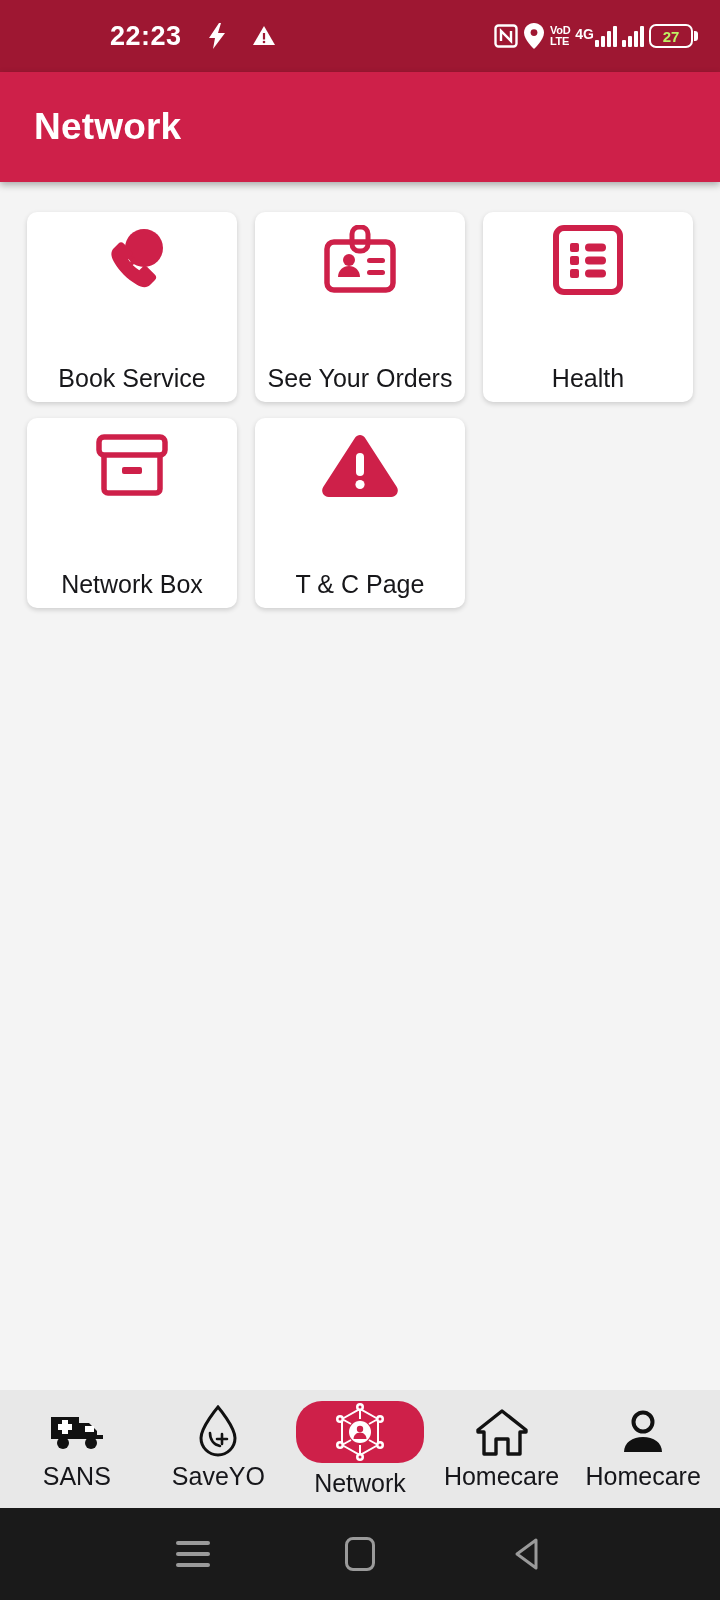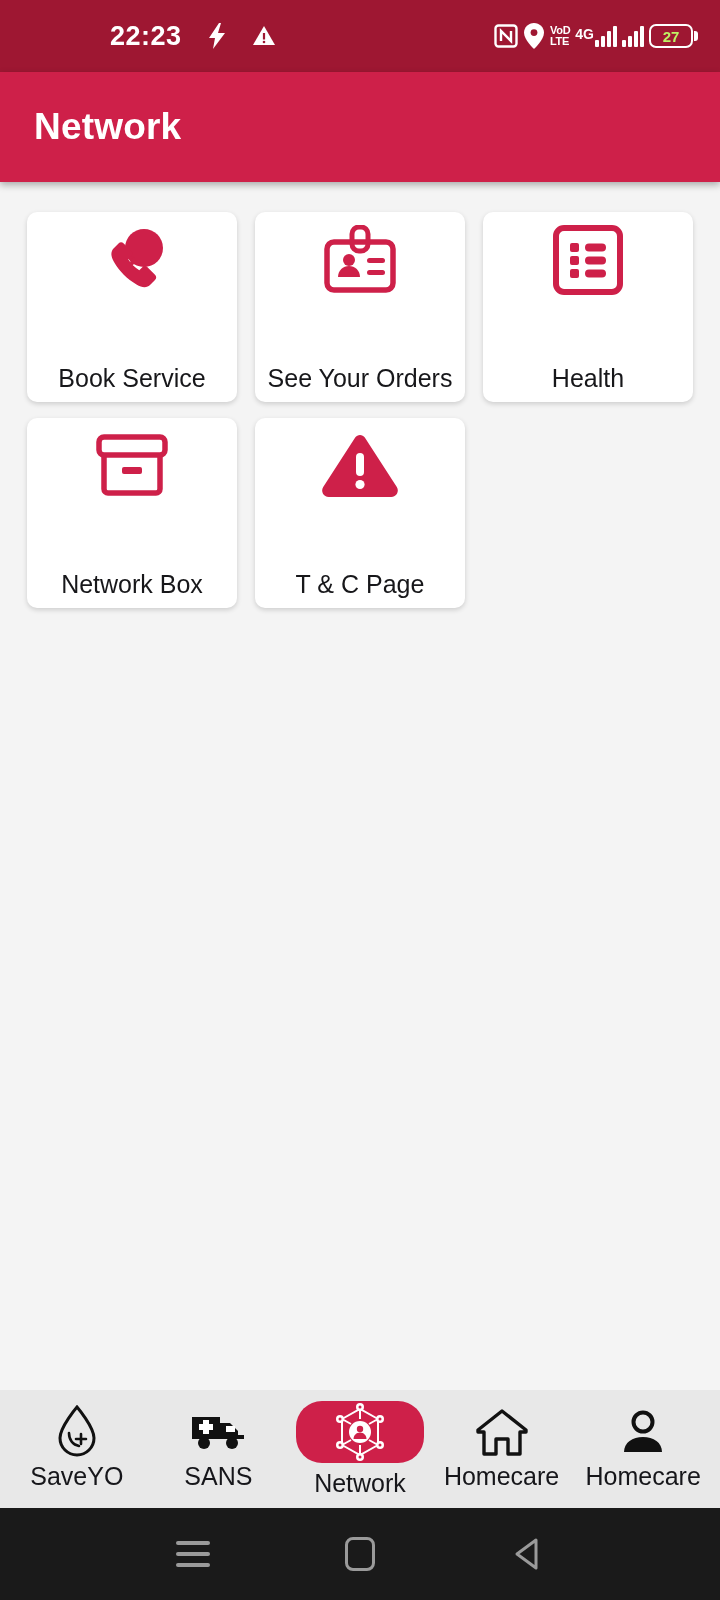--- a/index.html
+++ b/index.html
@@ -224,42 +224,42 @@
         </div>
       </div>
 
     </div>
   </div>
 
   <div class="bottomnav">
 
     <div class="tab">
       <span class="pill">
-        <svg width="44" height="54" viewBox="0 0 44 54">
-          <path d="M22 2C22 2 5 22 5 33a17 17 0 0 0 34 0C39 22 22 2 22 2z" fill="none" stroke="#111" stroke-width="3"></path>
-          <path d="M14 28c0 7 4 12 10 13" fill="none" stroke="#111" stroke-width="2.6" stroke-linecap="round"></path>
-          <path d="M26 29v10M21 34h10" stroke="#111" stroke-width="2.6" stroke-linecap="round"></path>
-        </svg>
-      </span>
-      <span class="tlabel">SaveYO</span>
-    </div>
-
-    <div class="tab">
-      <span class="pill">
         <svg width="56" height="42" viewBox="0 0 56 42">
           <path d="M2 6h28v20H2z" fill="#111"></path>
           <path d="M30 12h10l8 8v6H30z" fill="#111"></path>
           <rect x="2" y="24" width="52" height="4" fill="#111"></rect>
           <path d="M13 9h6v4h4v6h-4v4h-6v-4H9v-6h4z" fill="#fff"></path>
           <rect x="36" y="15" width="9" height="6" fill="#fff"></rect>
           <circle cx="14" cy="32" r="6" fill="#111"></circle>
           <circle cx="42" cy="32" r="6" fill="#111"></circle>
         </svg>
       </span>
       <span class="tlabel">SANS</span>
+    </div>
+
+    <div class="tab">
+      <span class="pill">
+        <svg width="44" height="54" viewBox="0 0 44 54">
+          <path d="M22 2C22 2 5 22 5 33a17 17 0 0 0 34 0C39 22 22 2 22 2z" fill="none" stroke="#111" stroke-width="3"></path>
+          <path d="M14 28c0 7 4 12 10 13" fill="none" stroke="#111" stroke-width="2.6" stroke-linecap="round"></path>
+          <path d="M26 29v10M21 34h10" stroke="#111" stroke-width="2.6" stroke-linecap="round"></path>
+        </svg>
+      </span>
+      <span class="tlabel">SaveYO</span>
     </div>
 
     <div class="tab active">
       <span class="pill">
         <svg width="62" height="62" viewBox="0 0 62 62">
           <g stroke="#fff" stroke-width="2" fill="none">
             <path d="M31 8v10M31 44v10M13 18l9 5M40 39l9 5M13 44l9-5M40 23l9-5M13 18v26M49 18v26M13 18l18-10 18 10M13 44l18 10 18-10"></path>
           </g>
           <circle cx="31" cy="31" r="11" fill="#fff"></circle>
           <circle cx="31" cy="28" r="3.2" fill="#ce2049"></circle>

